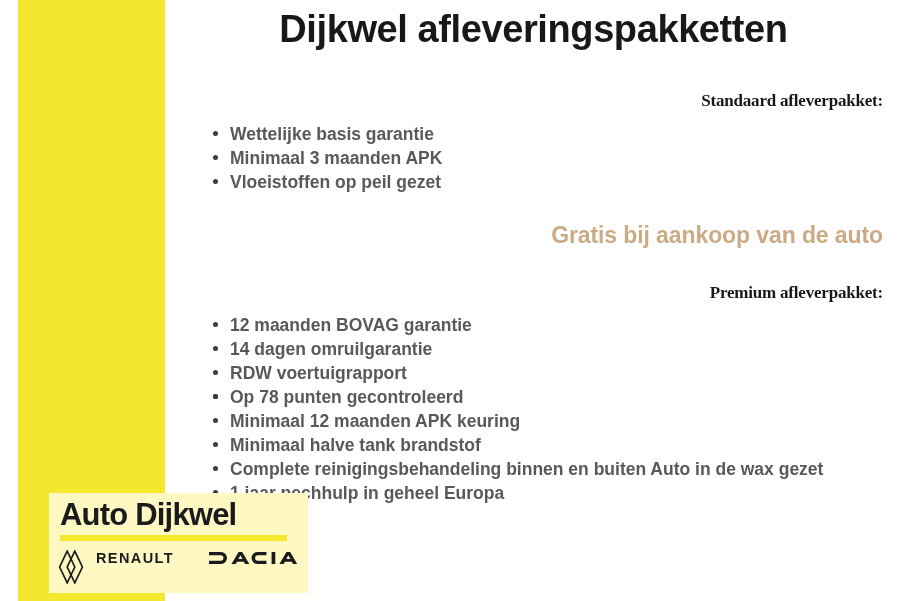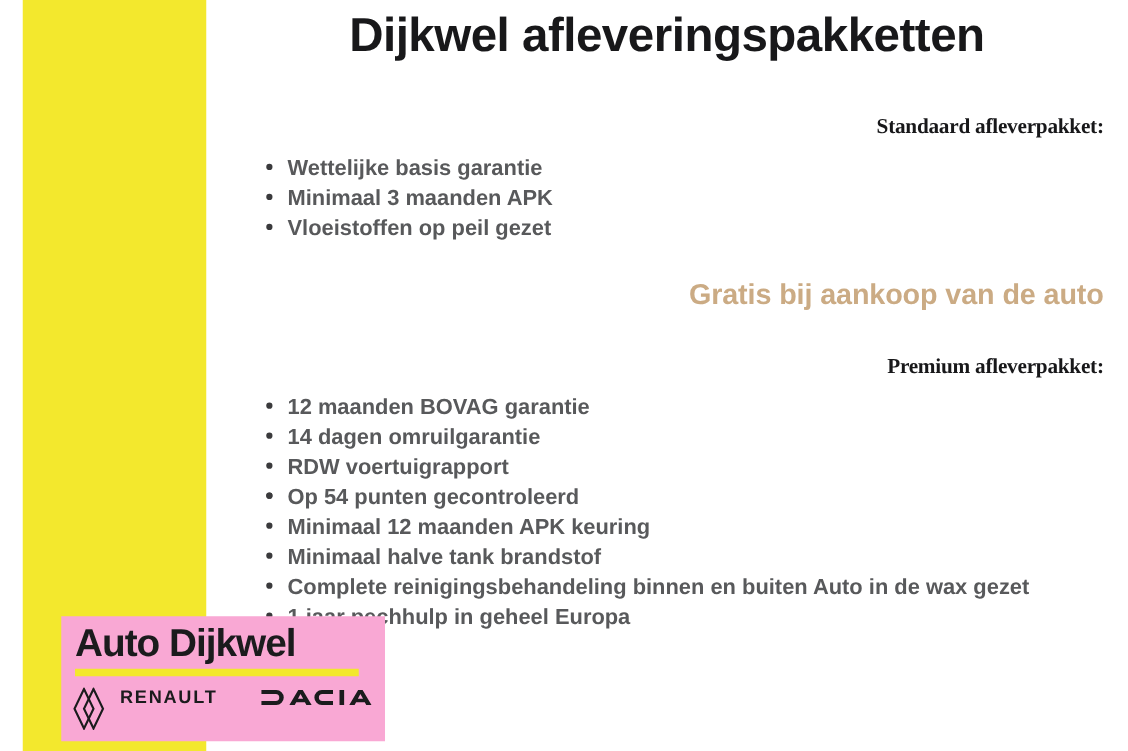--- a/index.html
+++ b/index.html
@@ -106,21 +106,21 @@
     letter-spacing: -0.1px;
   }
 
   
   .logo-box {
     position: absolute;
     left: 31px;
     top: 493px;
     width: 259px;
     height: 100px;
-    background: #f9a8d4;
+    background: #fef9c3;
   }
 
   .logo-wordmark {
     position: absolute;
     left: 11px;
     top: 4px;
     font-size: 31px;
     font-weight: bold;
     color: #1b1b1d;
     letter-spacing: -0.8px;
@@ -208,21 +208,21 @@
       </li>
       <li class="pkg-item">
         <span class="bullet"></span>
         <span>RDW voertuigrapport</span>
       </li>
       <li class="pkg-item">
         <span class="bullet"></span>
       </li>
       <li class="pkg-item">
         <span class="bullet"></span>
-        <span>Op 54 punten gecontroleerd</span>
+        <span>Op 78 punten gecontroleerd</span>
       </li>
       <li class="pkg-item">
         <span class="bullet"></span>
         <span>Minimaal 12 maanden APK keuring</span>
       </li>
       <li class="pkg-item">
         <span class="bullet"></span>
         <span>Minimaal halve tank brandstof</span>
       </li>
       <li class="pkg-item">

